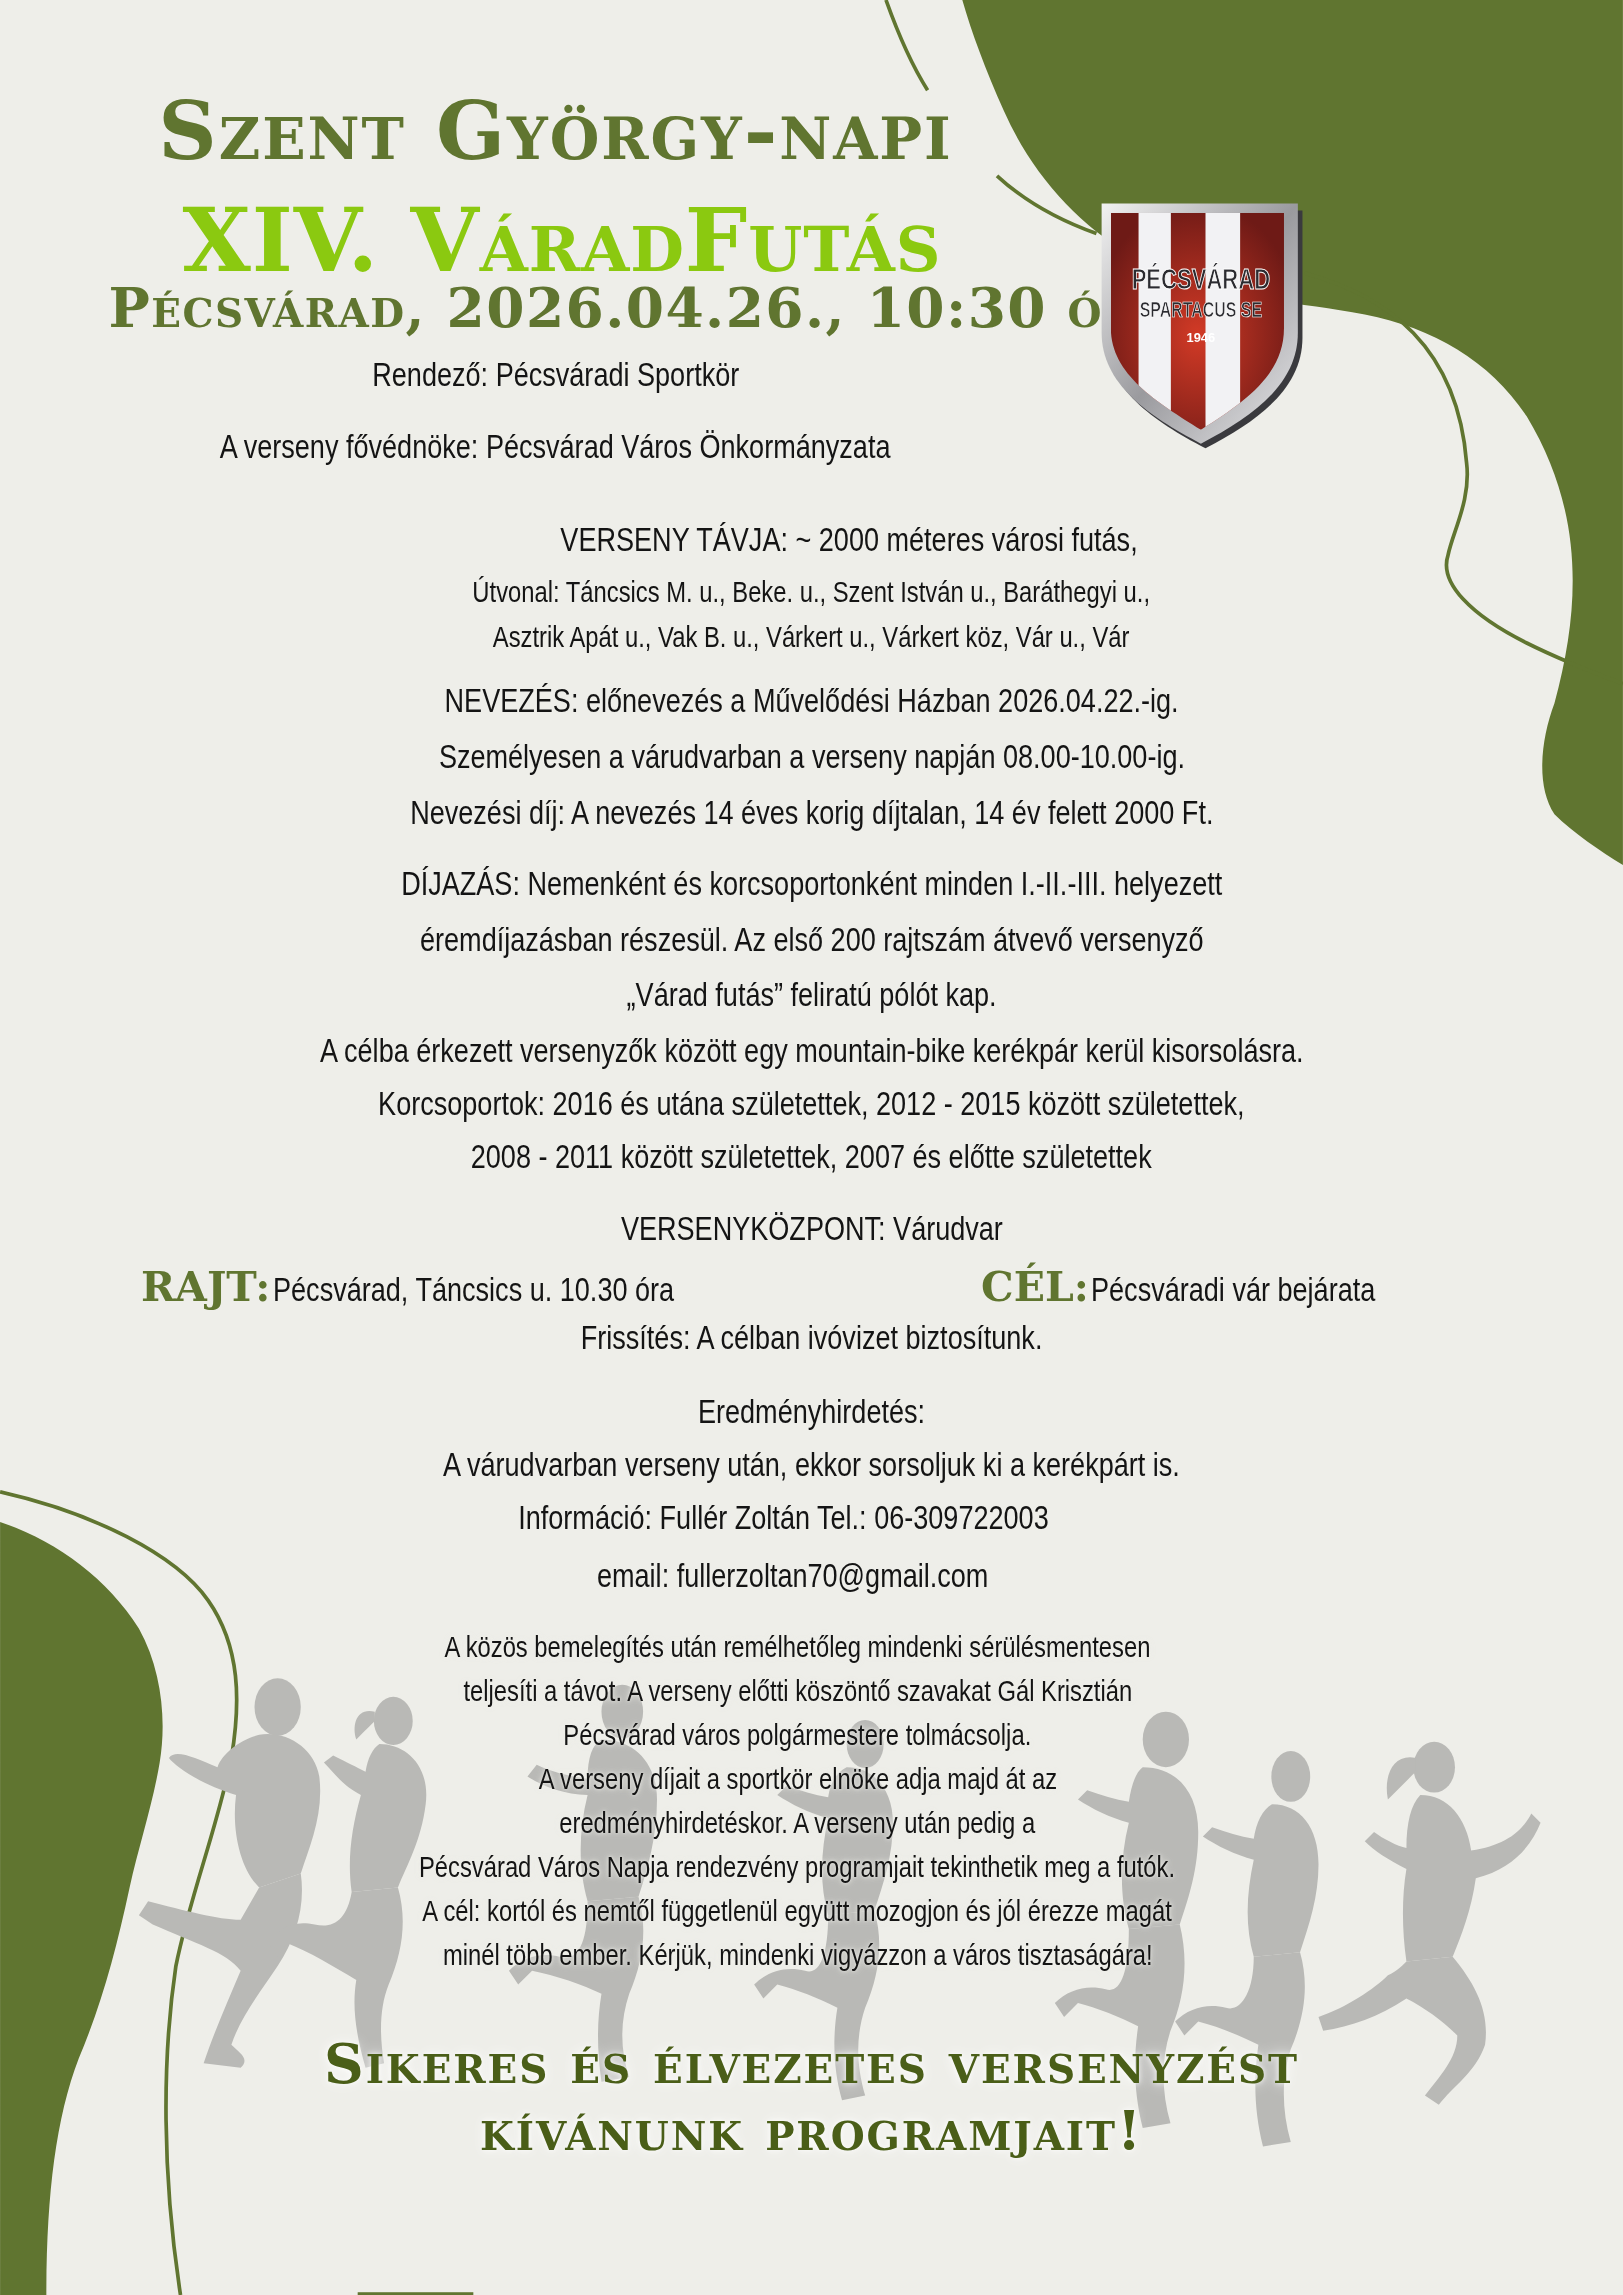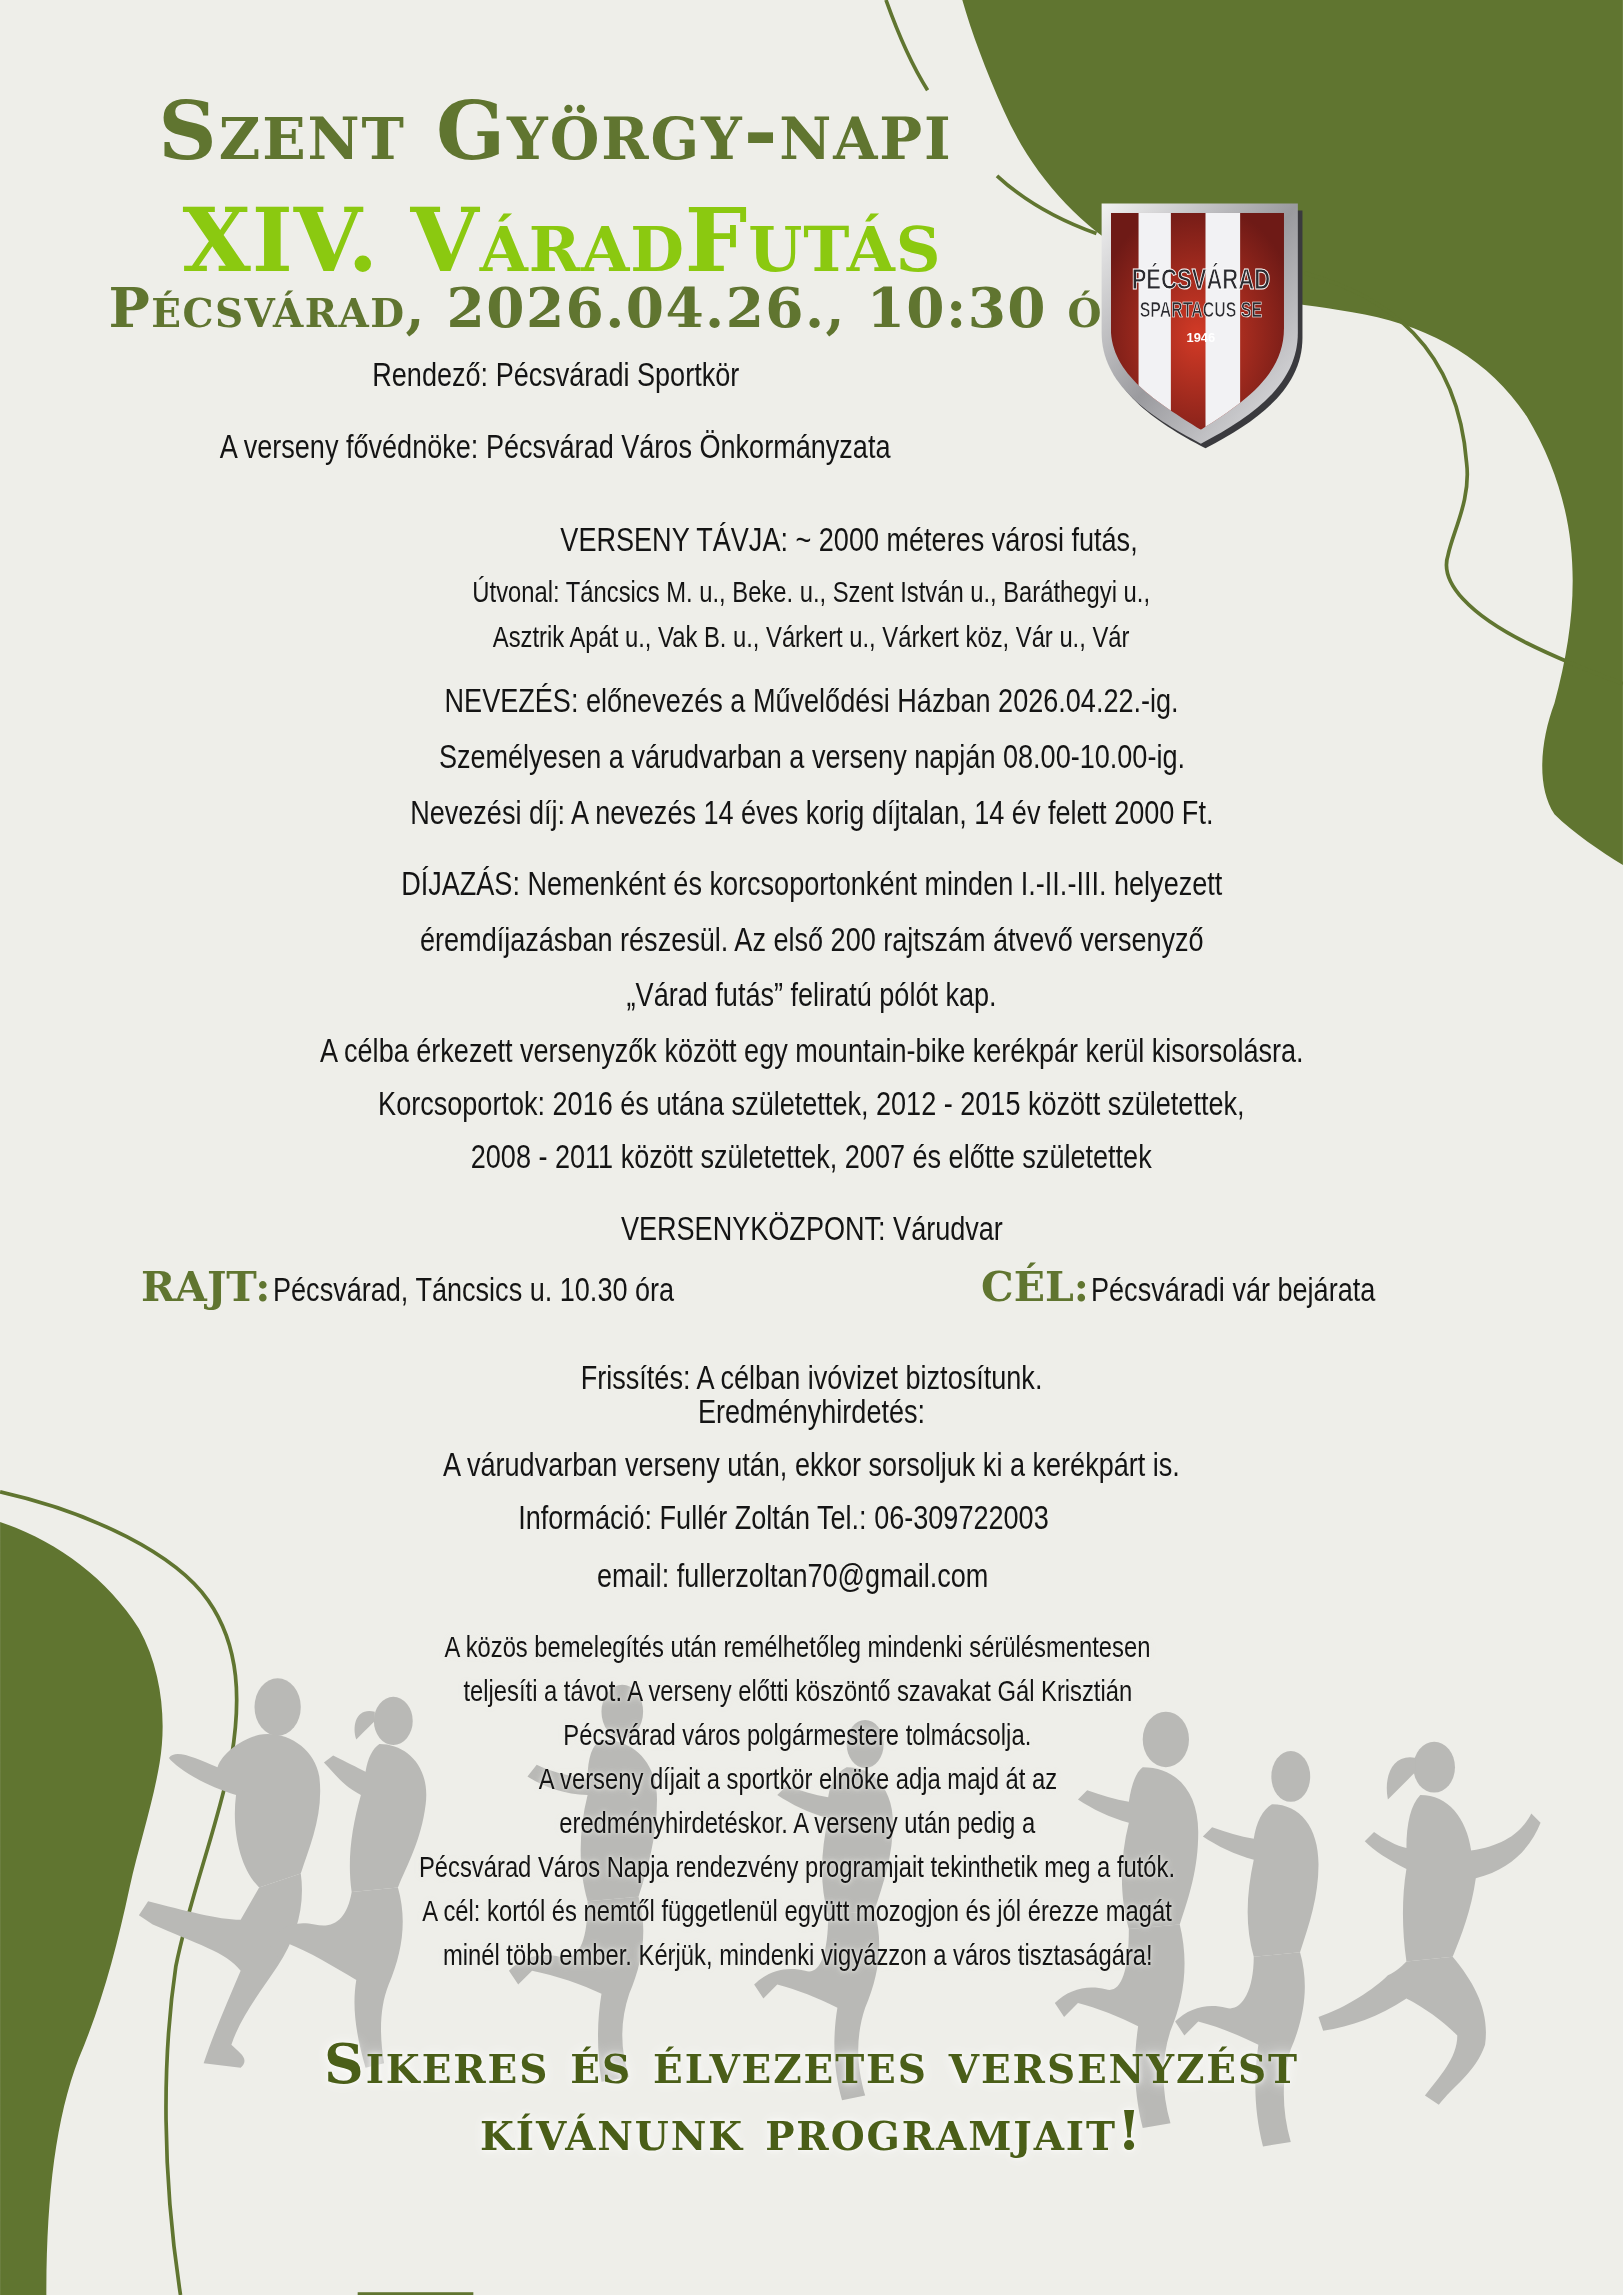--- a/index.html
+++ b/index.html
@@ -138,21 +138,21 @@
 
 <div class="line l74" style="top:1210px;"><span class="cond">VERSENYKÖZPONT: Várudvar</span></div>
 <div class="abs" style="top:1263px; left:141px; white-space:nowrap;">
   <span class="green-lbl">RAJT:</span>
   <span class="l74" style="display:inline-block; transform:scaleX(0.82); transform-origin:left;">Pécsvárad, Táncsics u. 10.30 óra</span>
 </div>
 <div class="abs" style="top:1263px; left:981px; white-space:nowrap;">
   <span class="green-lbl">CÉL:</span>
   <span class="l74" style="display:inline-block; transform:scaleX(0.82); transform-origin:left;">Pécsváradi vár bejárata</span>
 </div>
-<div class="line l74" style="top:1319px;margin-top:40px;"><span class="cond">Frissítés: A célban ivóvizet biztosítunk.</span></div>
+<div class="line l74" style="top:1319px;"><span class="cond">Frissítés: A célban ivóvizet biztosítunk.</span></div>
 
 <div class="line l74" style="top:1393px;"><span class="cond">Eredményhirdetés:</span></div>
 <div class="line l74" style="top:1446px;"><span class="cond">A várudvarban verseny után, ekkor sorsoljuk ki a kerékpárt is.</span></div>
 <div class="line l74" style="top:1499px; left:-28px;"><span class="cond">Információ:  Fullér Zoltán  Tel.: 06-309722003</span></div>
 <div class="line l74" style="top:1557px; left:-18.5px;"><span class="cond">email: fullerzoltan70@gmail.com</span></div>
 
 <div class="line l62 halo" style="top:1631px; left:-14px;"><span class="cond">A közös bemelegítés után remélhetőleg mindenki sérülésmentesen</span></div>
 <div class="line l62 halo" style="top:1675px; left:-14px;"><span class="cond">teljesíti a távot. A verseny előtti köszöntő szavakat Gál Krisztián</span></div>
 <div class="line l62 halo" style="top:1719px; left:-14px;"><span class="cond">Pécsvárad város polgármestere tolmácsolja.</span></div>
 <div class="line l62 halo" style="top:1763px; left:-14px;"><span class="cond">A verseny díjait a sportkör elnöke adja majd át az</span></div>

